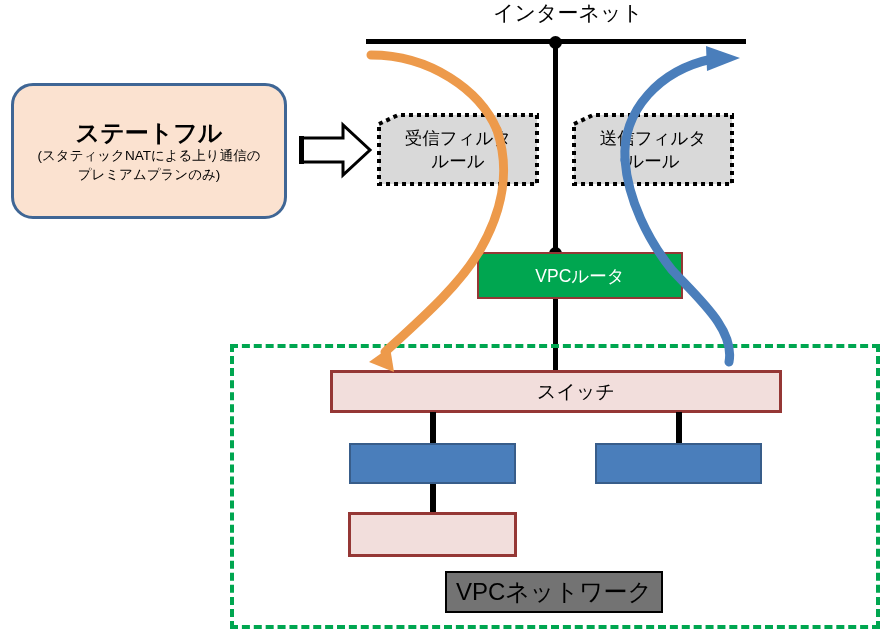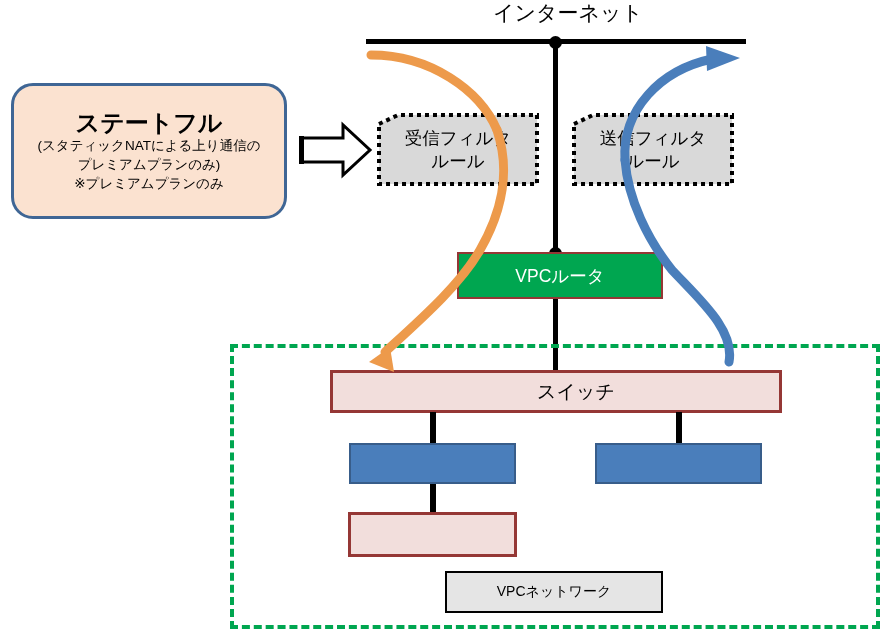--- a/index.html
+++ b/index.html
@@ -102,21 +102,21 @@
     align-items: center;
     justify-content: center;
     font-size: 17.5px;
     line-height: 23px;
     color: #000000;
     text-align: center;
   }
 
   
   #vpc-router {
-    left: 457px; top: 252px;
+    left: 477px; top: 252px;
     width: 206px; height: 47px;
     background: #00A650;
     border: 2px solid #953735;
     box-sizing: border-box;
     display: flex;
     align-items: center;
     justify-content: center;
     color: #ffffff;
     font-size: 17.5px;
   }
@@ -164,27 +164,27 @@
   
   .vline { background: #000000; width: 6px; }
   #link-switch-to-left  { left: 430px; top: 412px; height: 33px; }
   #link-switch-to-right { left: 676px; top: 412px; height: 33px; }
   #link-blue-to-pink    { left: 430px; top: 483px; height: 31px; }
 
   
   #vpc-network-label {
     left: 445px; top: 571px;
     width: 218px; height: 42px;
-    background: #e5e5e5;
+    background: #737373;
     border: 2px solid #000000;
     box-sizing: border-box;
     display: flex;
     align-items: center;
     justify-content: center;
-    font-size: 14px;
+    font-size: 24px;
     color: #000000;
   }
 
   
   #curves {
     left: 0; top: 0;
     width: 886px; height: 637px;
     pointer-events: none;
   }
 </style>
@@ -199,21 +199,20 @@
   <div class="abs junction-dot" id="dot-internet"></div>
 
   <div class="abs" id="trunk-upper"></div>
   <div class="abs junction-dot" id="dot-router"></div>
   <div class="abs" id="trunk-lower"></div>
 
   <div class="abs" id="stateful-box">
     <div class="big">ステートフル</div>
     <div class="small">(スタティックNATによる上り通信の</div>
     <div class="small">プレミアムプランのみ)</div>
-    <div class="small">※プレミアムプランのみ</div>
   </div>
 
   <svg class="abs" id="block-arrow" viewBox="0 0 74 58">
     <path d="M2,17 L44,17 L44,4 L71,29 L44,54 L44,41 L2,41 Z" fill="#ffffff" stroke="#000000" stroke-width="3" stroke-linejoin="miter"></path>
     <rect x="0" y="15" width="5" height="28" fill="#000000"></rect>
   </svg>
 
   <div class="abs filter-box" id="filter-in-box">
     <svg width="164" height="75" viewBox="0 0 164 75" style="position:absolute;left:0;top:0;">
       <path d="M3,12 L22,3 L161,3 L161,72 L3,72 Z" fill="#d9d9d9" stroke="#000000" stroke-width="4" stroke-dasharray="4,4" stroke-linejoin="miter"></path>

